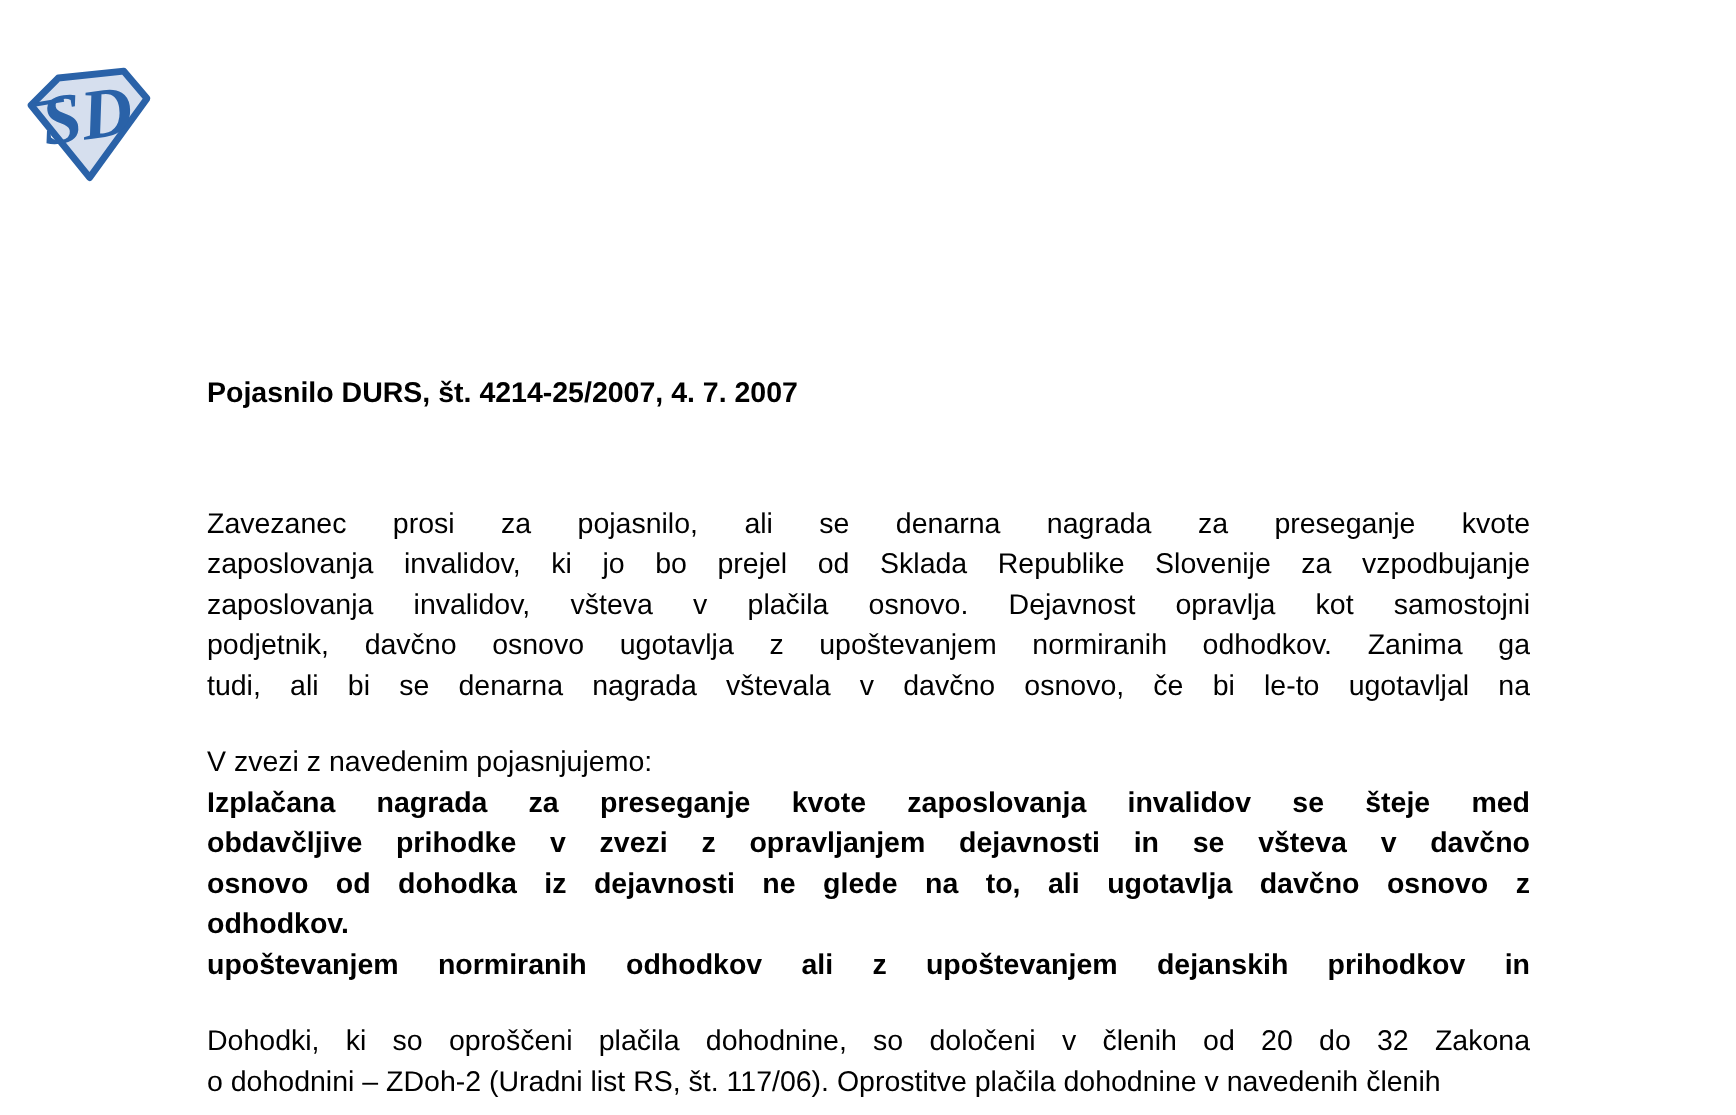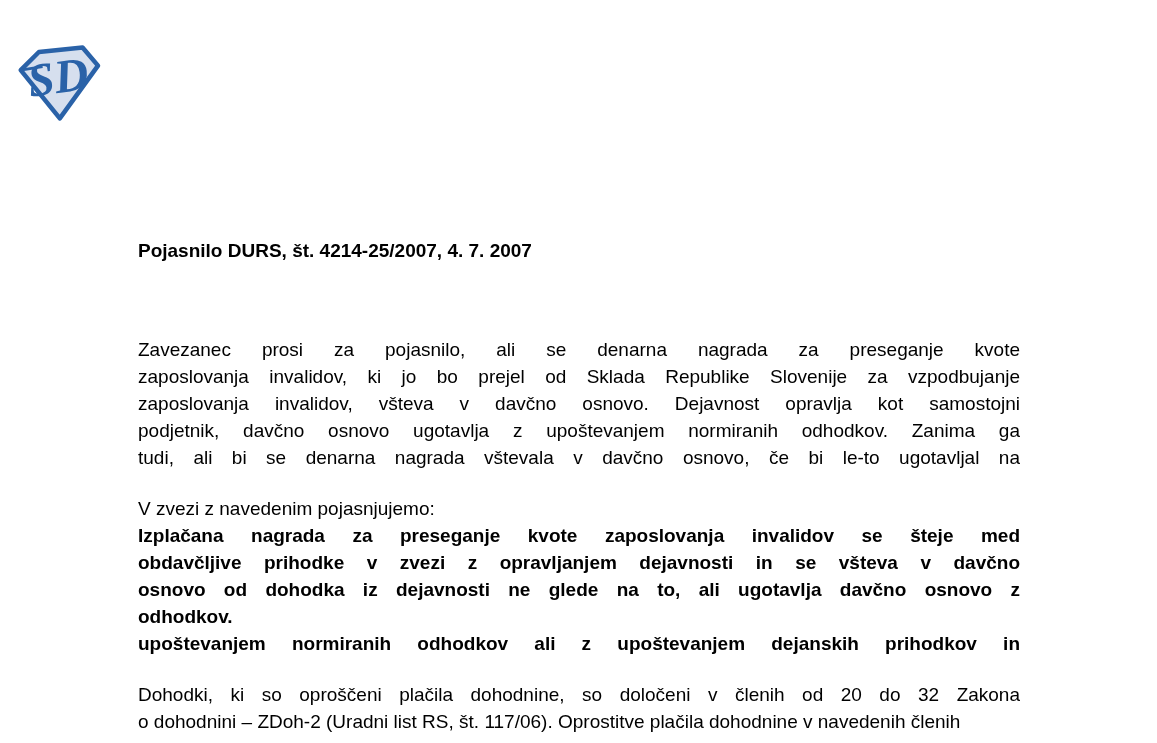--- a/index.html
+++ b/index.html
@@ -26,21 +26,21 @@
     width: 882px;
     text-align: center;
     font-size: 26px;
     font-weight: bold;
     line-height: 32px;
     letter-spacing: 0.2px;
   }
   .doc-ref {
     position: absolute;
     left: 138px;
-    top: 240px;
+    top: 252px;
     width: 882px;
     font-size: 19px;
     font-weight: bold;
   }
   .content {
     position: absolute;
     left: 138px;
     top: 336px;
     width: 882px;
     font-size: 19px;
@@ -71,21 +71,21 @@
   </svg>
 
 
   <div class="doc-ref">Pojasnilo DURS, št. 4214-25/2007, 4. 7. 2007</div>
 
   <div class="content">
 
     <div>
       <div class="line">Zavezanec prosi za pojasnilo, ali se denarna nagrada za preseganje kvote</div>
       <div class="line">zaposlovanja invalidov, ki jo bo prejel od Sklada Republike Slovenije za vzpodbujanje</div>
-      <div class="line">zaposlovanja invalidov, všteva v davčno osnovo. Dejavnost opravlja kot samostojni</div>
+      <div class="line">zaposlovanja invalidov, všteva v plačila osnovo. Dejavnost opravlja kot samostojni</div>
       <div class="line">podjetnik, davčno osnovo ugotavlja z upoštevanjem normiranih odhodkov. Zanima ga</div>
       <div class="line">tudi, ali bi se denarna nagrada vštevala v davčno osnovo, če bi le-to ugotavljal na</div>
     </div>
 
     <div class="spacer"></div>
 
     <div class="line last">V zvezi z navedenim pojasnjujemo:</div>
 
     <div class="bold">
       <div class="line">Izplačana nagrada za preseganje kvote zaposlovanja invalidov se šteje med</div>

